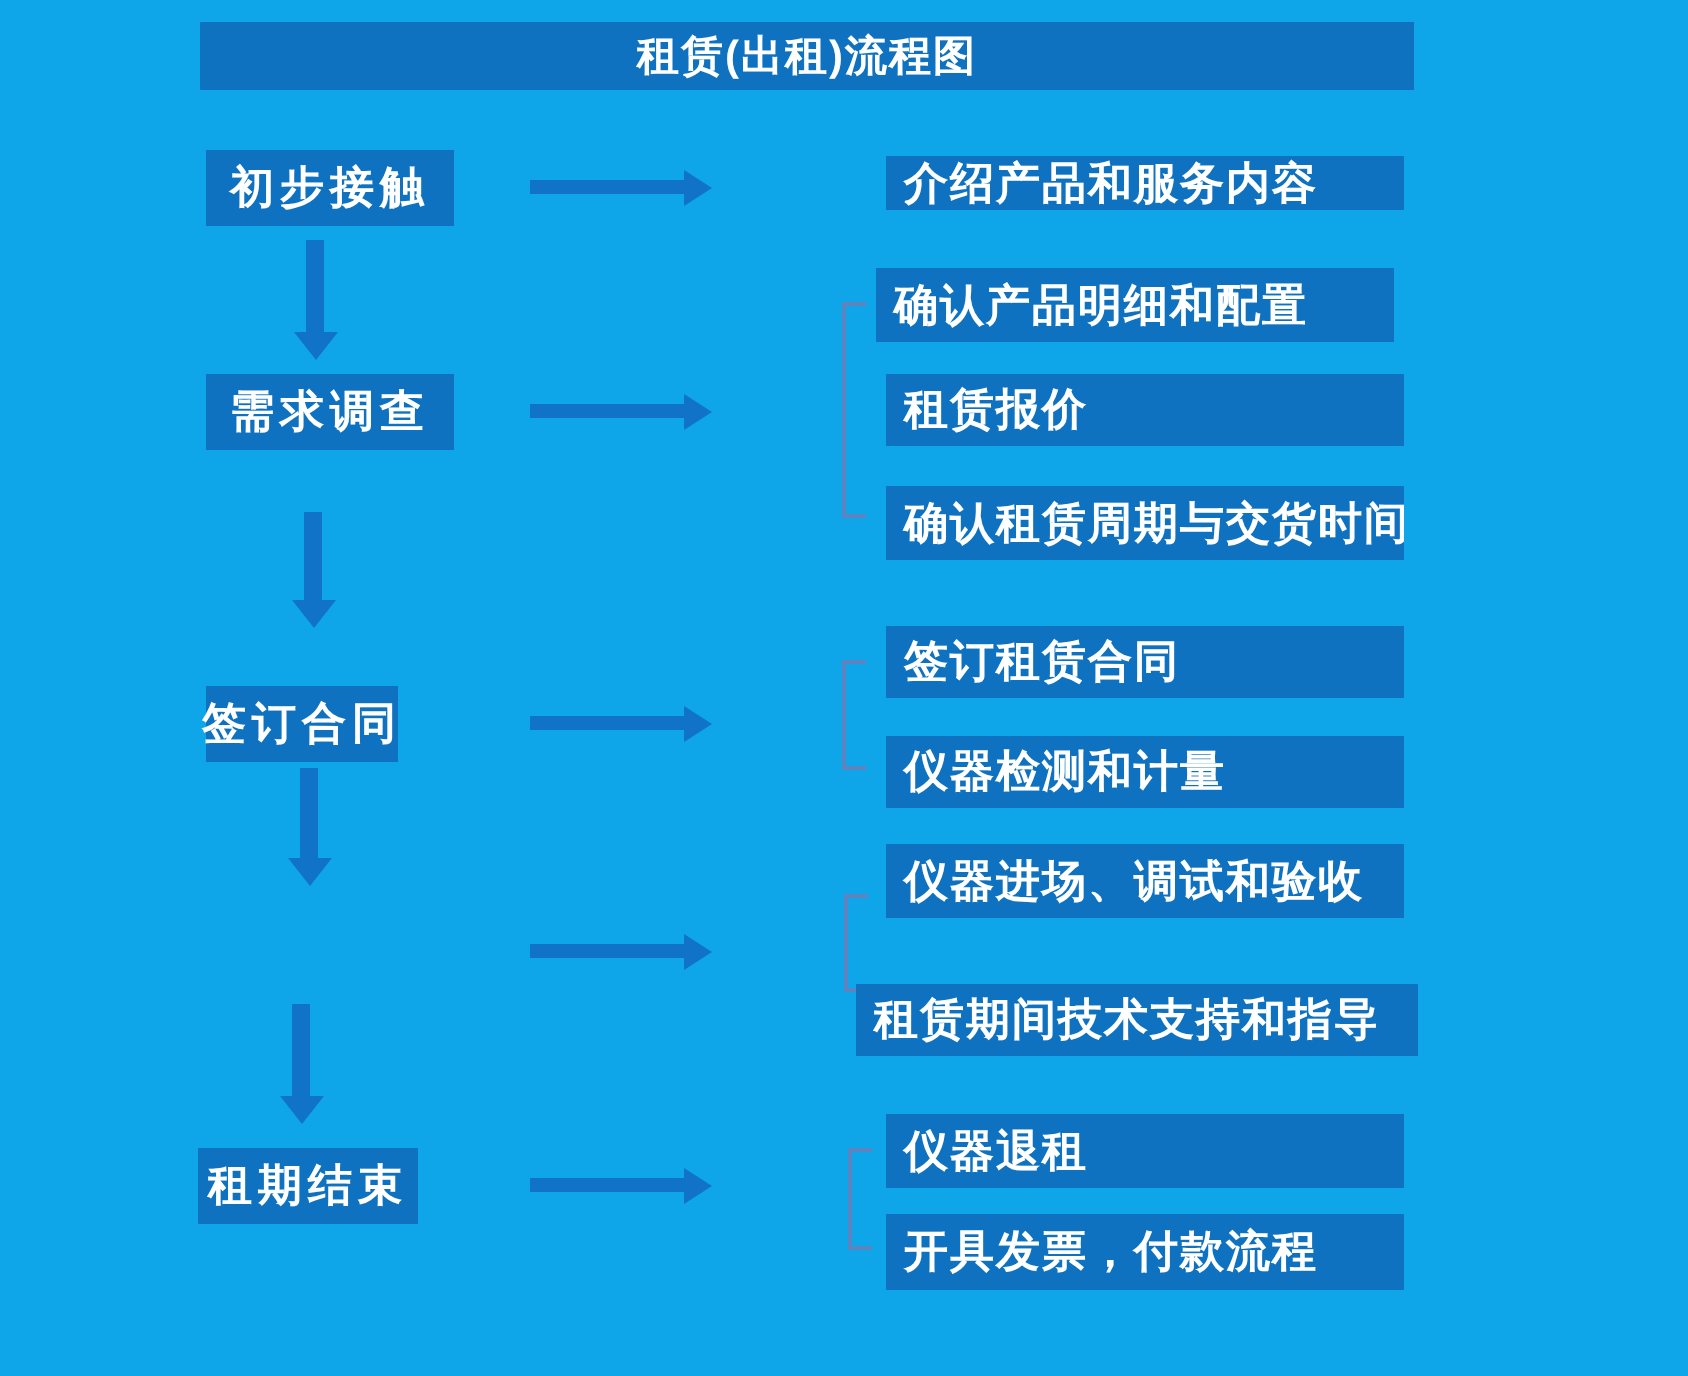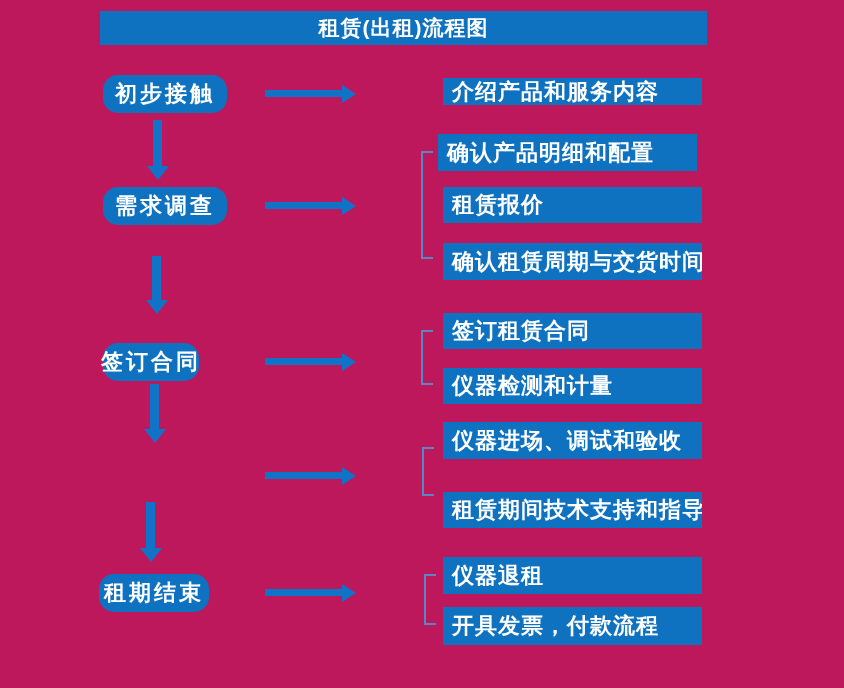--- a/index.html
+++ b/index.html
@@ -5,21 +5,21 @@
   :root{
     --primary:#0e72c0;
     --arrow:#1173c8;
     --bracket:#5b84c0;
     --text:#ffffff;
   }
   html,body{margin:0;padding:0;background:#ffffff;}
   .canvas{
     position:relative;
     width:844px;height:688px;
-    background:#be185d;
+    background:#0ea5e9;
     font-family:"Liberation Sans","DejaVu Sans",sans-serif;
     overflow:hidden;
     text-align:right;
   }
   .title-bar{
     position:absolute;
     background:var(--primary);
     color:var(--text);
     font-weight:bold;
     font-size:21px;
@@ -28,21 +28,20 @@
   }
   .step-box{
     position:absolute;
     background:var(--primary);
     color:var(--text);
     font-weight:bold;
     font-size:22px;
     letter-spacing:3px;
     display:flex;align-items:center;justify-content:center;
     white-space:nowrap;
-    border-radius:15px;
   }
   .detail-box{
     position:absolute;
     background:var(--primary);
     color:var(--text);
     font-weight:bold;
     font-size:22px;
     letter-spacing:1px;
     display:flex;align-items:center;
     padding-left:9px;
@@ -138,18 +137,18 @@
   <div class="detail-box" style="left:443px;top:78px;width:259px;height:27px;">介绍产品和服务内容</div>
 
   <div class="detail-box" style="left:438px;top:134px;width:259px;height:37px;">确认产品明细和配置</div>
   <div class="detail-box" style="left:443px;top:187px;width:259px;height:36px;">租赁报价</div>
   <div class="detail-box" style="left:443px;top:243px;width:259px;height:37px;">确认租赁周期与交货时间</div>
 
   <div class="detail-box" style="left:443px;top:313px;width:259px;height:36px;">签订租赁合同</div>
   <div class="detail-box" style="left:443px;top:368px;width:259px;height:36px;">仪器检测和计量</div>
 
   <div class="detail-box" style="left:443px;top:422px;width:259px;height:37px;">仪器进场、调试和验收</div>
-  <div class="detail-box" style="left:443px;top:492px;width:259px;height:36px;">租赁期间技术支持和指导</div>
+  <div class="detail-box" style="left:428px;top:492px;width:281px;height:36px;">租赁期间技术支持和指导</div>
 
   <div class="detail-box" style="left:443px;top:557px;width:259px;height:37px;">仪器退租</div>
   <div class="detail-box" style="left:443px;top:607px;width:259px;height:38px;">开具发票，付款流程</div>
 
 </div>
 
 </body></html>

